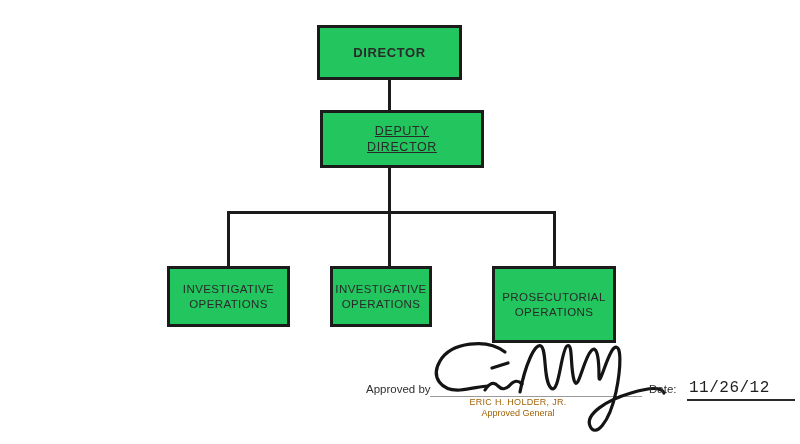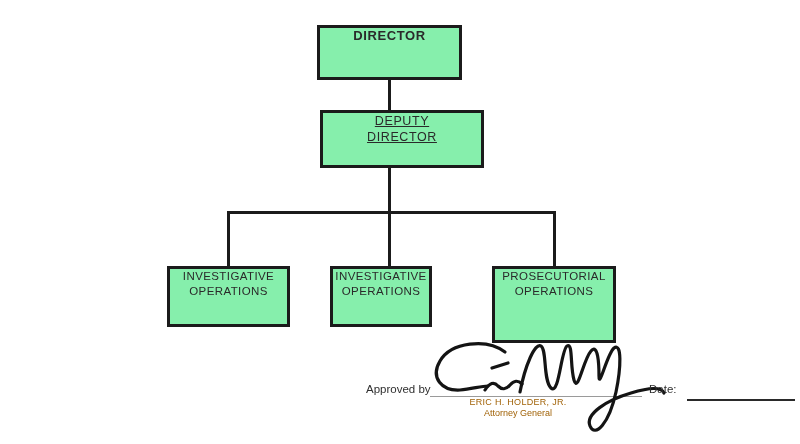--- a/index.html
+++ b/index.html
@@ -13,24 +13,25 @@
     width: 800px;
     height: 444px;
     background: #ffffff;
     overflow: hidden;
   }
   
   .node {
     position: absolute;
     box-sizing: border-box;
     border: 3px solid #1b1b1b;
-    background: #86efac;
+    background: #22c55e;
     display: flex;
     flex-direction: column;
     align-items: center;
+    justify-content: center;
     text-align: center;
     color: #2a2a2a;
   }
   .node span { display: block; }
   .node-director {
     left: 317px; top: 25px; width: 145px; height: 55px;
     font-weight: bold; font-size: 13px; letter-spacing: 0.6px;
   }
   .node-deputy {
     left: 320px; top: 110px; width: 164px; height: 58px;
@@ -144,19 +145,20 @@
     <g stroke="#141414" stroke-width="3.2" stroke-linecap="round" stroke-linejoin="round" fill="none">
       <path d="M90 16 C72 2 36 6 25 25 C15 42 27 55 45 54 C57 53 66 50 73 50"></path>
       <path d="M70 54 q7 -11 13 -4 q6 6 12 -1 q6 -7 12 -1"></path>
       <path d="M77 32 L93 27"></path>
       <path d="M105 56 C110 30 120 6 126 10 C132 14 128 44 136 52 C144 60 146 14 152 10 C158 6 155 30 159 44 C163 58 168 24 176 15 C183 7 184 28 184 40 C184 54 192 18 199 12 C207 6 206 32 201 56 C194 88 180 102 175 90 C170 78 192 64 216 57 C232 52 246 50 249 57"></path>
     </g>
   </svg>
 
   <div class="signatory">
     <div class="name">ERIC H. HOLDER, JR.</div>
-    <div class="title">Attorney General</div>
+    <div class="title">Approved General</div>
   </div>
 
   <div class="date-label">Date:</div>
+  <div class="date-value">11/26/12</div>
   <div class="date-underline"></div>
 
 </div>
 
 </body></html>

